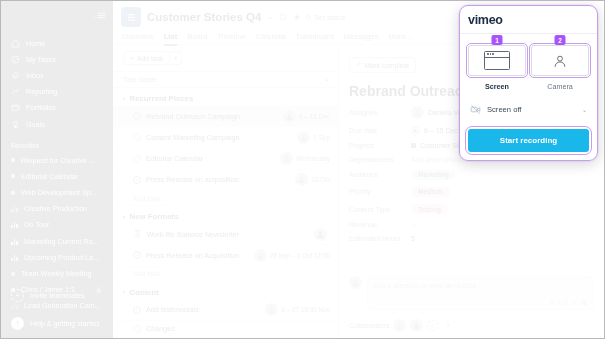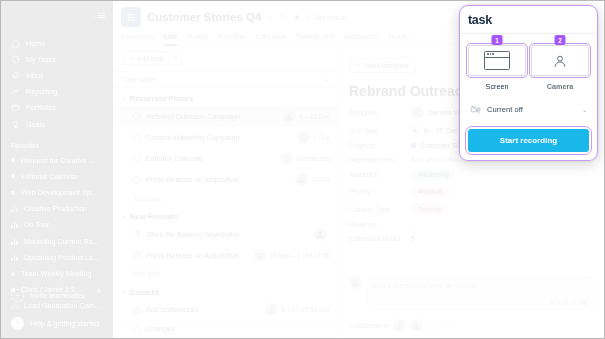--- a/index.html
+++ b/index.html
@@ -265,23 +265,23 @@
   .mode-tile {
     width: 100%; height: 31px;
     border: 1px solid #d9dce0; border-radius: 3px;
     background: #ffffff;
     outline: 1.6px solid #c89bf5;
     outline-offset: 1.6px;
     display: flex; align-items: center; justify-content: center;
     position: relative; overflow: hidden;
   }
   .mode-label {
-    margin-top: 6px; font-size: 7.2px; color: #6b7682; font-weight: bold;
-  }
-  .mode-label.sel { color: #1a2e44; font-weight: 400; }
+    margin-top: 6px; font-size: 7.2px; color: #6b7682;
+  }
+  .mode-label.sel { color: #1a2e44; font-weight: 700; }
 
   
   .win {
     width: 26px; height: 19px; border: 1px solid #5b6672; border-radius: 1.5px;
     position: relative; background: #fff;
   }
   .win::before {
     content: ''; position: absolute; left: 0; right: 0; top: 4.5px;
     height: 1px; background: #5b6672;
   }
@@ -744,21 +744,21 @@
           <span class="collab-add">○</span>
           <span class="collab-add" style="border:none;">+</span>
         </div>
       </div>
     </div>
   </div>
 
   <div class="vimeo-panel">
     <div class="panel-outline"></div>
 
-    <div class="vimeo-logo">task</div>
+    <div class="vimeo-logo">vimeo</div>
     <div class="vimeo-sep"></div>
 
     <div class="modes">
 
       <div class="mode">
         <div class="mode-badge">1</div>
         <div class="mode-tile">
           <div class="win">
             <span class="win-dots">
                 <i></i>
@@ -784,21 +784,21 @@
     </div>
 
     <div class="opt-row">
       <span class="opt-ico">
         <svg viewBox="0 0 24 24">
           <rect x="2.5" y="7" width="13" height="10" rx="2" fill="none" stroke="#b3bcc6" stroke-width="1.8"></rect>
           <path d="M16 11.5 L21.5 8 v8 L16 12.5 z" fill="none" stroke="#b3bcc6" stroke-width="1.8"></path>
           <path d="M3 3 L21 21" stroke="#b3bcc6" stroke-width="1.8"></path>
         </svg>
       </span>
-      <span class="opt-label">Current off</span>
+      <span class="opt-label">Screen off</span>
       <span class="opt-caret">⌄</span>
     </div>
 
 
     <div class="rec-wrap">
       <button class="rec-btn">Start recording</button>
     </div>
   </div>
 
 </div>

